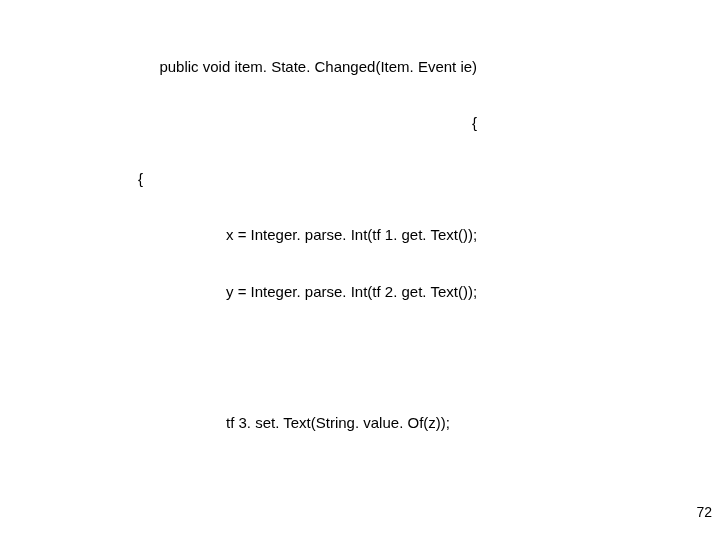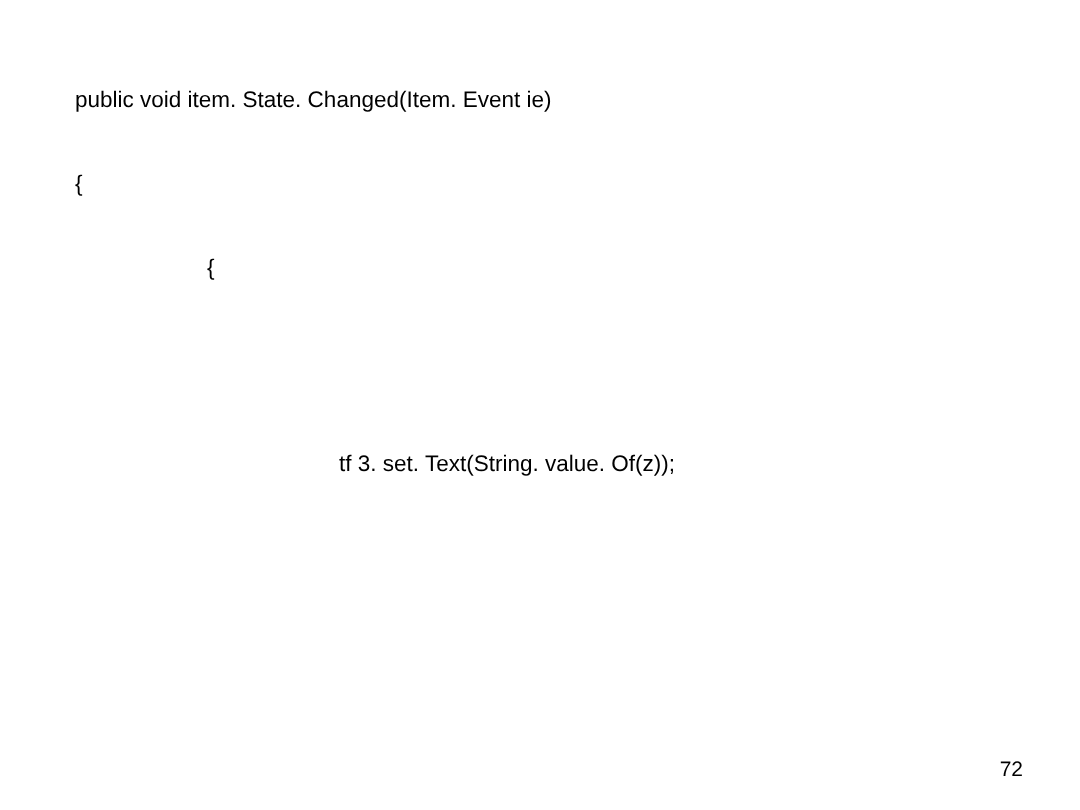--- a/index.html
+++ b/index.html
@@ -20,37 +20,39 @@
   }
   .code-block {
     position: absolute;
     left: 50px;
     top: 20px;
     white-space: pre;
     line-height: 1.25;
   }
   .page-number {
     position: absolute;
-    right: 38px;
+    right: 8px;
     bottom: 20px;
     font-size: 14px;
   }
-  .indent0 { margin-left: 0; }
+  .indent0 { margin-left: 0; text-align: right; }
   .indent1 { margin-left: 88px; }
   .indent2 { margin-left: 176px; }
 </style>
 </head>
 <body>
 
 <div class="page">
 
   <div class="code-block">
     <div class="indent0">public void item. State. Changed(Item. Event ie)</div>
     <div class="indent0">{</div>
     <div class="indent1">{</div>
+    <div class="indent2">x = Integer. parse. Int(tf 1. get. Text());</div>
+    <div class="indent2">y = Integer. parse. Int(tf 2. get. Text());</div>
     <div class="indent2"></div>
     <div class="indent2"></div>
     <div class="indent2">tf 3. set. Text(String. value. Of(z));</div>
     
     
     
     
     
     <div class="indent2"></div>
     

